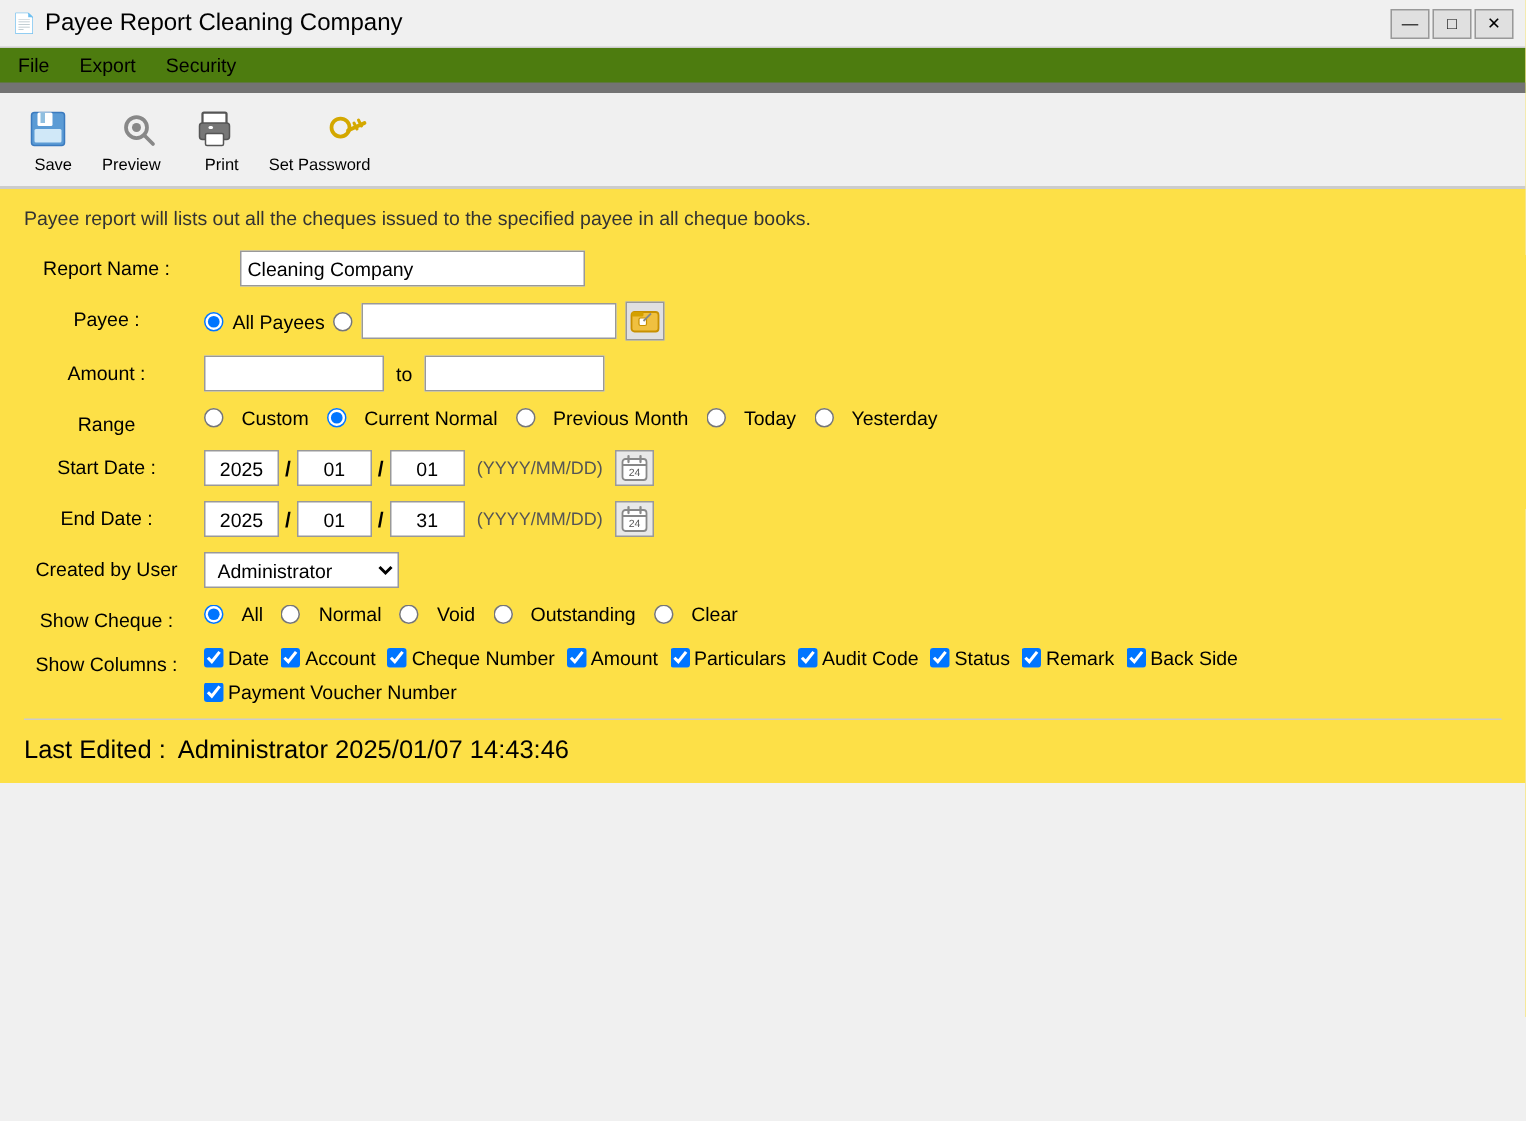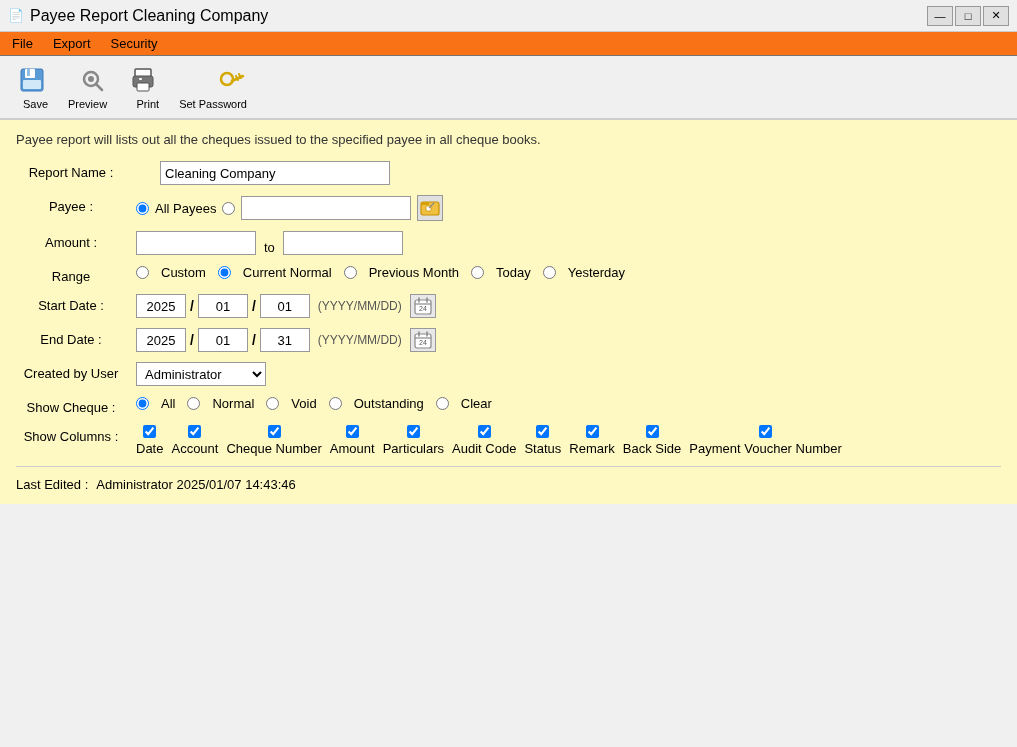--- a/index.html
+++ b/index.html
@@ -16,24 +16,24 @@
     .title-bar-icon { width: 16px; height: 16px; margin-right: 6px; }
     .title-bar-text { flex: 1; font-size: 16px; }
     .title-bar-controls { display: flex; gap: 2px; }
     .title-bar-btn {
       width: 26px; height: 20px; background: #e0e0e0; border: 1px solid #999;
       cursor: pointer; display: flex; align-items: center; justify-content: center;
       font-size: 11px;
     }
 
     .menu-bar {
-      background: #f97316;
+      background: #4d7c0f;
       display: flex;
       padding: 2px 4px;
-      border-bottom: 1px solid #737373;
+      border-bottom: 7px solid #737373;
       gap: 4px;
     }
     .menu-item {
       padding: 2px 8px;
       cursor: pointer;
       font-size: 13px;
     }
 
     .toolbar {
       background: #f0f0f0;
@@ -54,21 +54,21 @@
       font-size: 11px;
       gap: 2px;
     }
     .tool-icon {
       width: 32px; height: 32px;
       display: flex; align-items: center; justify-content: center;
       font-size: 20px;
     }
 
     .content {
-      background: #fef9c3;
+      background: #fde047;
       padding: 12px 16px;
     }
     .description {
       font-size: 13px;
       margin-bottom: 14px;
       color: #333;
     }
 
     .form-row {
       display: flex;
@@ -120,21 +120,21 @@
     }
     .cheque-item input[type="checkbox"] { margin: 0; }
     .chq-icon {
       width: 18px; height: 14px;
       display: inline-flex; align-items: center; justify-content: center;
       font-size: 14px;
     }
 
     .amount-row {
       display: flex;
-      align-items: flex-end;
+      align-items: center;
       gap: 8px;
     }
     .amount-input { width: 120px; }
 
     .range-row {
       display: flex;
       align-items: center;
       gap: 12px;
     }
 
@@ -171,26 +171,25 @@
       display: flex;
       align-items: center;
       flex-wrap: wrap;
       gap: 8px;
     }
     .col-item {
       display: flex;
       align-items: center;
       gap: 3px;
       font-size: 13px;
-      flex-direction: column;
     }
 
     .last-edited {
       margin-top: 10px;
-      font-size: 13px;
+      font-size: 17px;
       display: flex;
       gap: 8px;
     }
     .last-edited-label { font-weight: normal; }
 
     .divider {
       border: none;
       border-top: 1px solid #ccc;
       margin: 8px 0;
     }

